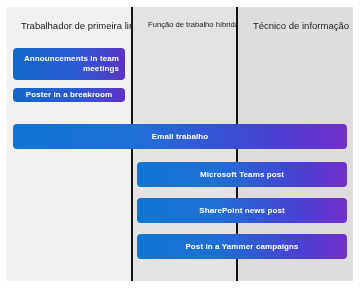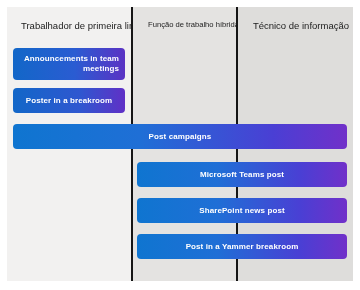--- a/index.html
+++ b/index.html
@@ -101,21 +101,21 @@
     justify-content: center;
     text-align: center;
     line-height: 1.25;
     padding: 0 6px;
     pointer-events: auto;
     letter-spacing: 0.1px;
   }
 
   
   .bar-a { left: 6px;  top: 41px;  width: 112px; height: 32px; }
-  .bar-b { left: 6px;  top: 81px;  width: 112px; height: 25px; }
+  .bar-b { left: 6px;  top: 81px;  width: 112px; height: 14px; }
 
   
   .bar-c { left: 6px;  top: 117px; width: 334px; height: 25px; }
 
   
   .bar-d { left: 130px; top: 155px; width: 210px; height: 25px; }
   .bar-e { left: 130px; top: 191px; width: 210px; height: 25px; }
   .bar-f { left: 130px; top: 227px; width: 210px; height: 25px; }
 
   .bar-a { background: linear-gradient(90deg, #1267c8 0%, #2a5cd2 55%, #5b33c4 100%); text-align: right; }
@@ -141,23 +141,23 @@
     </div>
 
   </div>
 
   <div class="bars">
 
     <div class="bar bar-a">Announcements in team meetings</div>
 
     <div class="bar bar-b">Poster in a breakroom</div>
 
-    <div class="bar bar-c">Post campaigns</div>
+    <div class="bar bar-c">Email trabalho</div>
 
     <div class="bar bar-d">Microsoft Teams post</div>
 
     <div class="bar bar-e">SharePoint news post</div>
 
-    <div class="bar bar-f">Post in a Yammer breakroom</div>
+    <div class="bar bar-f">Post in a Yammer campaigns</div>
 
   </div>
 
 </div>
 
 </body></html>

